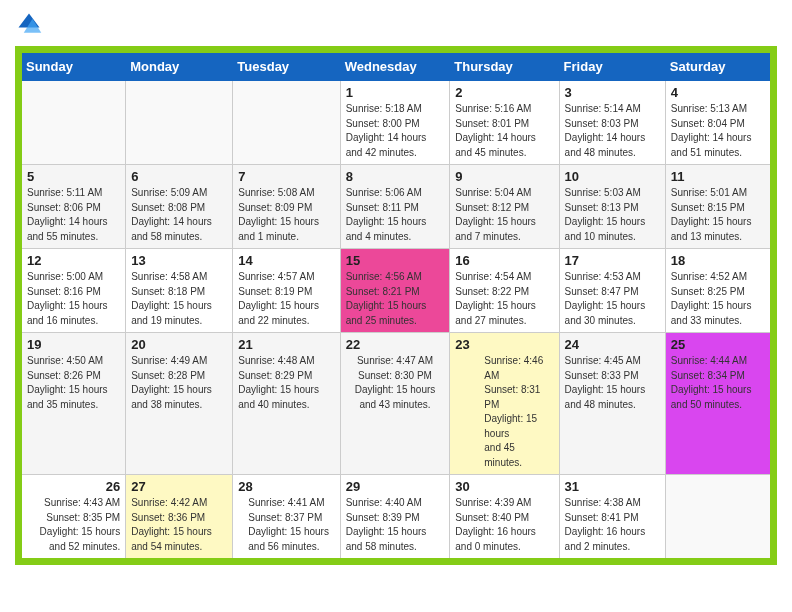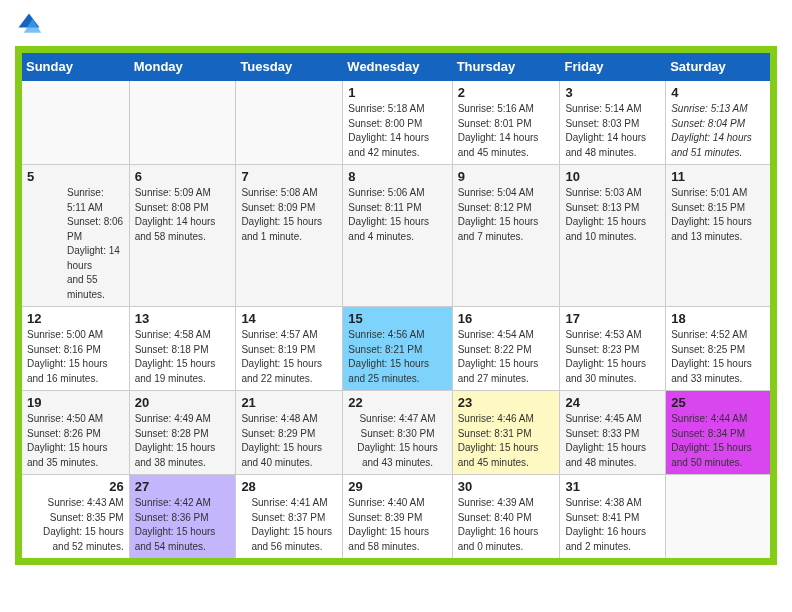--- a/index.html
+++ b/index.html
@@ -151,30 +151,30 @@
         </td>
         <td style="background: rgb(255, 255, 255);">
           <span class="day-num">3</span>
           <div class="day-info" style="white-space: pre-line;">Sunrise: 5:14 AM
 Sunset: 8:03 PM
 Daylight: 14 hours
 and 48 minutes.</div>
         </td>
         <td style="background: rgb(255, 255, 255);">
           <span class="day-num">4</span>
-          <div class="day-info" style="white-space: pre-line; font-style: italic;">Sunrise: 5:13 AM
+          <div class="day-info" style="white-space: pre-line;">Sunrise: 5:13 AM
 Sunset: 8:04 PM
 Daylight: 14 hours
 and 51 minutes.</div>
         </td>
       </tr>
       <tr>
         <td style="background: rgb(245, 245, 245);">
           <span class="day-num">5</span>
-          <div class="day-info" style="white-space: pre-line; margin-left: 40px;">Sunrise: 5:11 AM
+          <div class="day-info" style="white-space: pre-line;">Sunrise: 5:11 AM
 Sunset: 8:06 PM
 Daylight: 14 hours
 and 55 minutes.</div>
         </td>
         <td style="background: rgb(245, 245, 245);">
           <span class="day-num">6</span>
           <div class="day-info" style="white-space: pre-line;">Sunrise: 5:09 AM
 Sunset: 8:08 PM
 Daylight: 14 hours
 and 58 minutes.</div>
@@ -230,38 +230,38 @@
 Daylight: 15 hours
 and 19 minutes.</div>
         </td>
         <td style="background: rgb(255, 255, 255);">
           <span class="day-num">14</span>
           <div class="day-info" style="white-space: pre-line;">Sunrise: 4:57 AM
 Sunset: 8:19 PM
 Daylight: 15 hours
 and 22 minutes.</div>
         </td>
-        <td style="background: #7dd3fc;">
+        <td style="background: #ec4899;">
           <span class="day-num">15</span>
           <div class="day-info" style="white-space: pre-line;">Sunrise: 4:56 AM
 Sunset: 8:21 PM
 Daylight: 15 hours
 and 25 minutes.</div>
         </td>
         <td style="background: rgb(255, 255, 255);">
           <span class="day-num">16</span>
           <div class="day-info" style="white-space: pre-line;">Sunrise: 4:54 AM
 Sunset: 8:22 PM
 Daylight: 15 hours
 and 27 minutes.</div>
         </td>
         <td style="background: rgb(255, 255, 255);">
           <span class="day-num">17</span>
           <div class="day-info" style="white-space: pre-line;">Sunrise: 4:53 AM
-Sunset: 8:23 PM
+Sunset: 8:47 PM
 Daylight: 15 hours
 and 30 minutes.</div>
         </td>
         <td style="background: rgb(255, 255, 255);">
           <span class="day-num">18</span>
           <div class="day-info" style="white-space: pre-line;">Sunrise: 4:52 AM
 Sunset: 8:25 PM
 Daylight: 15 hours
 and 33 minutes.</div>
         </td>
@@ -290,21 +290,21 @@
         </td>
         <td style="background: rgb(245, 245, 245);">
           <span class="day-num">22</span>
           <div class="day-info" style="white-space: pre-line; text-align: center;">Sunrise: 4:47 AM
 Sunset: 8:30 PM
 Daylight: 15 hours
 and 43 minutes.</div>
         </td>
         <td style="background: #fef9c3;">
           <span class="day-num">23</span>
-          <div class="day-info" style="white-space: pre-line;">Sunrise: 4:46 AM
+          <div class="day-info" style="white-space: pre-line; margin-left: 29px;">Sunrise: 4:46 AM
 Sunset: 8:31 PM
 Daylight: 15 hours
 and 45 minutes.</div>
         </td>
         <td style="background: rgb(245, 245, 245);">
           <span class="day-num">24</span>
           <div class="day-info" style="white-space: pre-line;">Sunrise: 4:45 AM
 Sunset: 8:33 PM
 Daylight: 15 hours
 and 48 minutes.</div>
@@ -318,21 +318,21 @@
         </td>
       </tr>
       <tr>
         <td style="background: rgb(255, 255, 255); text-align: right;">
           <span class="day-num">26</span>
           <div class="day-info" style="white-space: pre-line;">Sunrise: 4:43 AM
 Sunset: 8:35 PM
 Daylight: 15 hours
 and 52 minutes.</div>
         </td>
-        <td style="background: #c4b5fd; margin-top: 18px;">
+        <td style="background: #fef9c3; margin-top: 18px;">
           <span class="day-num">27</span>
           <div class="day-info" style="white-space: pre-line;">Sunrise: 4:42 AM
 Sunset: 8:36 PM
 Daylight: 15 hours
 and 54 minutes.</div>
         </td>
         <td style="background: rgb(255, 255, 255);">
           <span class="day-num">28</span>
           <div class="day-info" style="white-space: pre-line; margin-left: 10px;">Sunrise: 4:41 AM
 Sunset: 8:37 PM

